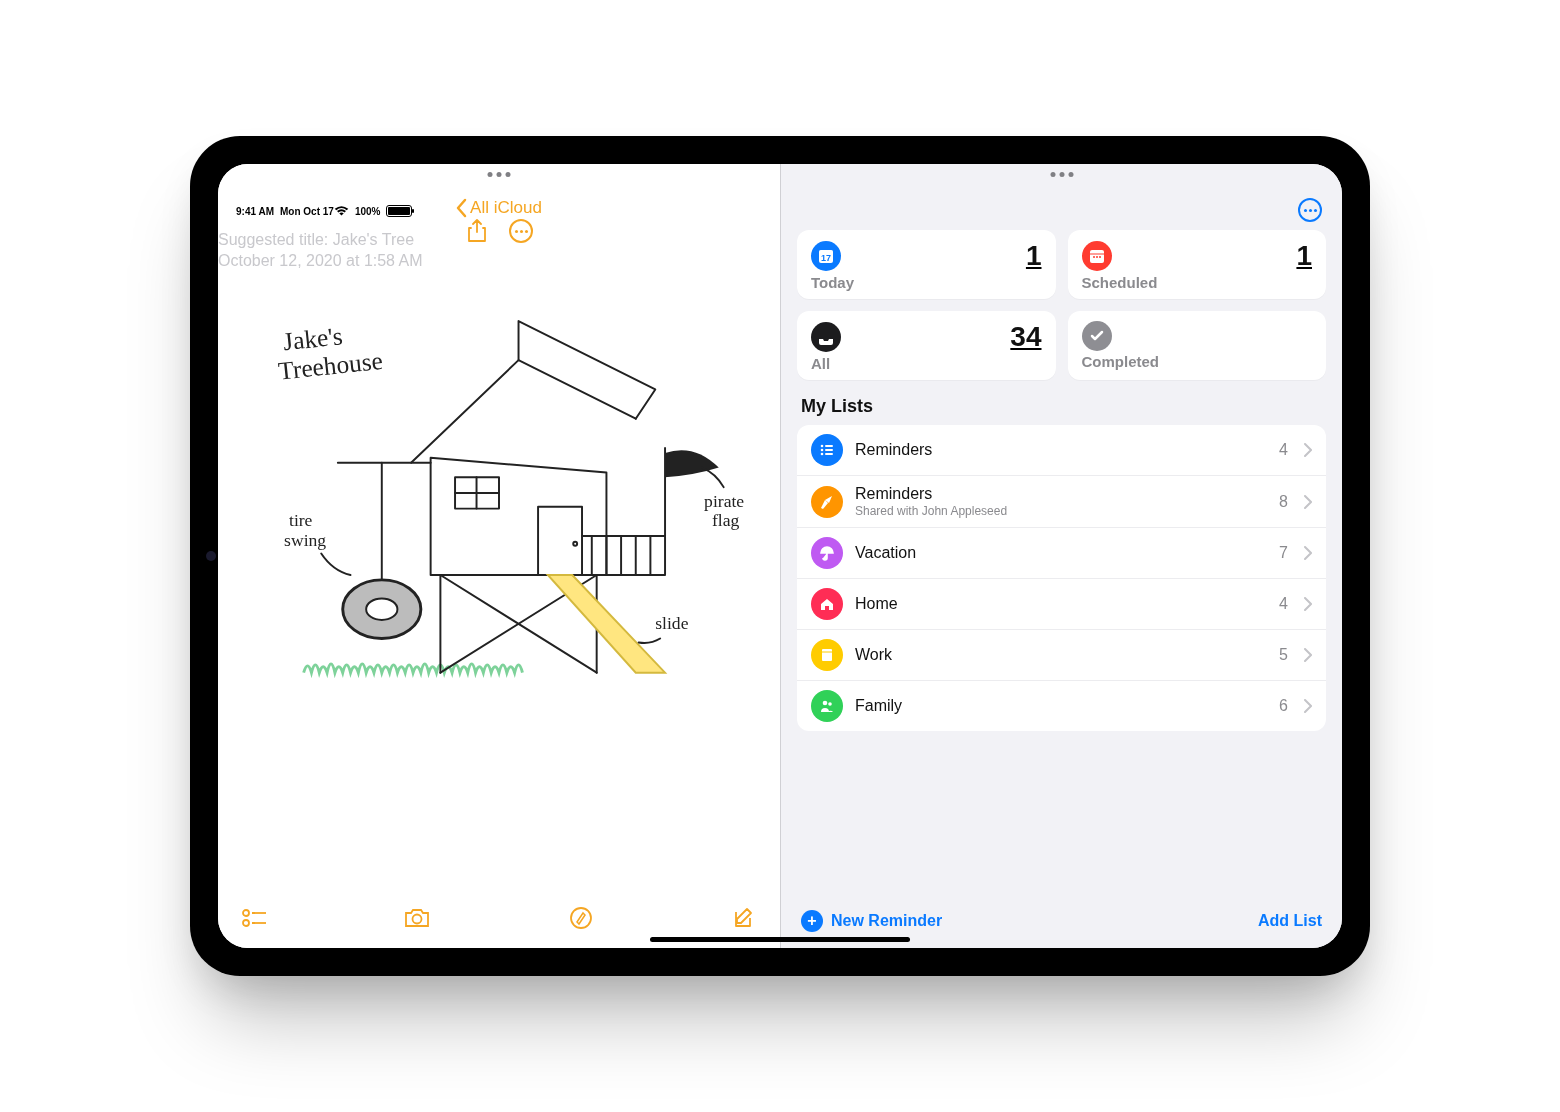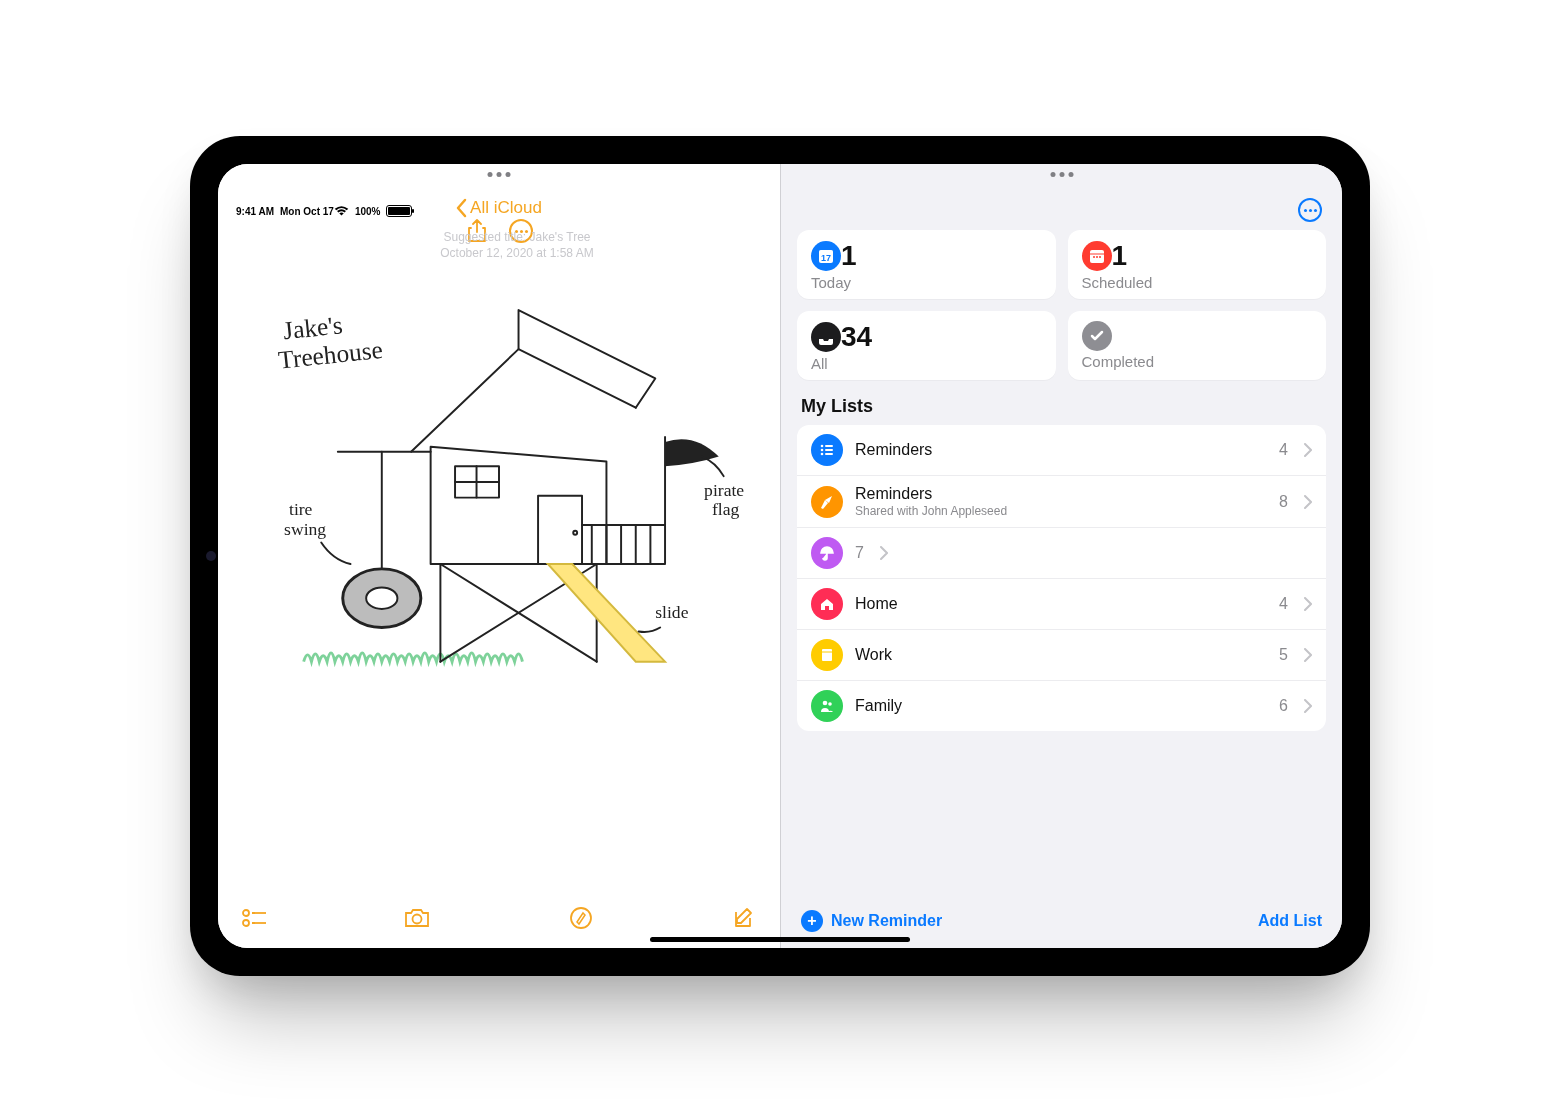--- a/index.html
+++ b/index.html
@@ -27,35 +27,35 @@
   .multitask-dots span { width:5px; height:5px; background:#808084; border-radius:50%; }
 
   
   .notes-nav { display:flex; align-items:center; justify-content:flex-start; padding: 34px 18px 6px; flex-direction: column; }
   .back-btn { display:flex; align-items:center; color:#f5a623; font-size:17px; gap:2px; font-weight:400;}
   .nav-icons { display:flex; gap:18px; }
   .nav-icons .ibtn { width:26px; height:26px; display:flex; align-items:center; justify-content:center; color:#f5a623; }
   .circle-dots { width:24px; height:24px; border:2px solid #f5a623; border-radius:50%; display:flex; align-items:center; justify-content:center; gap:2px;}
   .circle-dots i { width:3px; height:3px; background:#f5a623; border-radius:50%; }
 
-  .note-meta { text-align:center; color:#c8c8cc; font-size:12px; line-height:1.3; margin-top:-20px;padding-left:36px; }
+  .note-meta { text-align:left; color:#c8c8cc; font-size:16px; line-height:1.3; margin-top:-20px; }
 
   .drawing { flex:1; display:flex; align-items:flex-start; justify-content:center; padding: 10px 10px 0; }
 
   .notes-toolbar { display:flex; justify-content:space-between; padding: 10px 22px 16px; }
   .notes-toolbar .tbtn { width:28px; height:28px; display:flex; align-items:center; justify-content:center; color:#f5a623; }
 
   
   .rem-nav { display:flex; justify-content:flex-end; align-items:center; padding: 34px 20px 8px; }
   .smart-grid { display:grid; grid-template-columns: 1fr 1fr; gap: 12px; padding: 0 16px; }
   .smart-card { background:#fff; border-radius:12px; padding:10px 14px 8px; box-shadow: 0 1px 0 rgba(0,0,0,.03); }
-  .sc-top { display:flex; align-items:center; }
+  .sc-top { display:flex; justify-content:space-between; align-items:center;text-decoration:underline; }
   .sc-icon { width:30px; height:30px; border-radius:50%; display:flex; align-items:center; justify-content:center; color:#fff;}
   .sc-count { font-size:28px; font-weight:700; color:#111;}
-  .sc-label { color:#8a8a8e; font-size:15px; font-weight:400; margin-top:2px;}
+  .sc-label { color:#8a8a8e; font-size:15px; font-weight:700; margin-top:2px;}
 
   .section-title { font-weight:700; font-size:18px; color:#111; padding: 16px 20px 4px; }
   .list-card { background:#fff; border-radius:12px; margin: 4px 16px 0; overflow:hidden; }
   .list-row { display:flex; align-items:center; padding: 9px 14px; gap:12px; border-bottom:1px solid #ececef; }
   .list-row:last-child { border-bottom:none;justify-content:center; }
   .li-icon { width:32px; height:32px; border-radius:50%; display:flex; align-items:center; justify-content:center; color:#fff; flex-shrink:0; font-size:15px;}
   .li-text { flex:1; }
   .li-name { font-size:16px; color:#111; }
   .li-sub { font-size:12px; color:#8a8a8e; margin-top:1px; }
   .li-count { color:#8a8a8e; font-size:16px; margin-right:4px; }
@@ -316,20 +316,23 @@
             <svg class="chev" width="8" height="14" viewBox="0 0 8 14">
               <path d="M1 1 l6 6 l-6 6" stroke="#c4c4c8" stroke-width="2" fill="none" stroke-linecap="round"></path>
             </svg>
           </div>
           <div class="list-row">
             <div class="li-icon" style="background:#bf5af2">
               <svg width="16" height="16" viewBox="0 0 16 16">
                 <path d="M2 8 a6 6 0 0 1 12 0 z M8 8 v5 a2 2 0 0 1 -4 0" stroke="#fff" stroke-width="1.6" fill="#fff"></path>
               </svg>
             </div>
+            <div class="li-text">
+              <div class="li-name">Vacation</div>
+            </div>
             <div class="li-count">7</div>
             <svg class="chev" width="8" height="14" viewBox="0 0 8 14">
               <path d="M1 1 l6 6 l-6 6" stroke="#c4c4c8" stroke-width="2" fill="none" stroke-linecap="round"></path>
             </svg>
           </div>
           <div class="list-row">
             <div class="li-icon" style="background:#ff2d55">
               <svg width="16" height="16" viewBox="0 0 16 16">
                 <path d="M2 8 l6 -5 l6 5 v6 h-4 v-4 h-4 v4 h-4 z" fill="#fff"></path>
               </svg>

